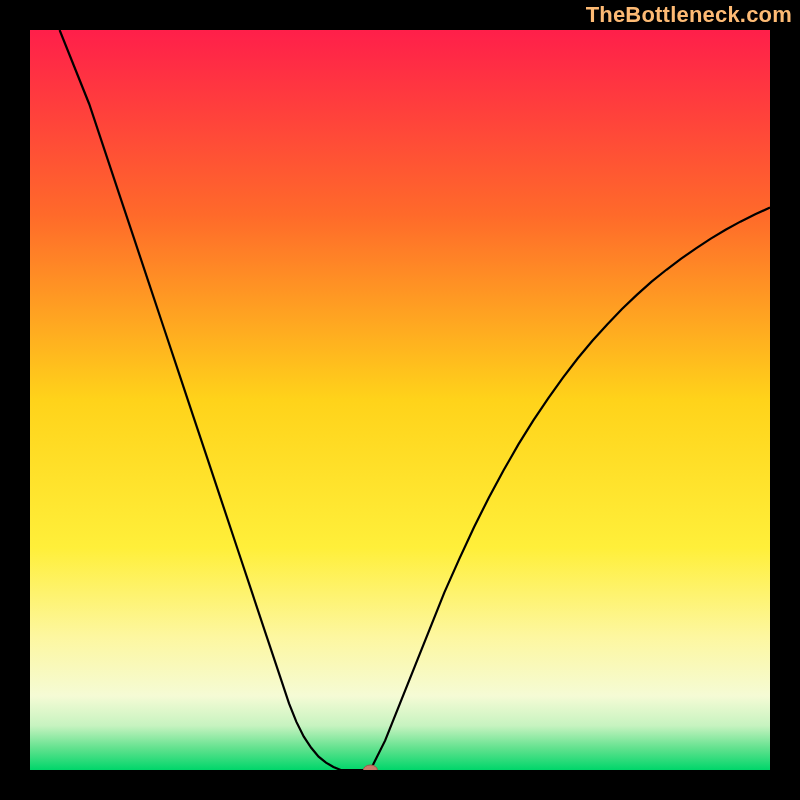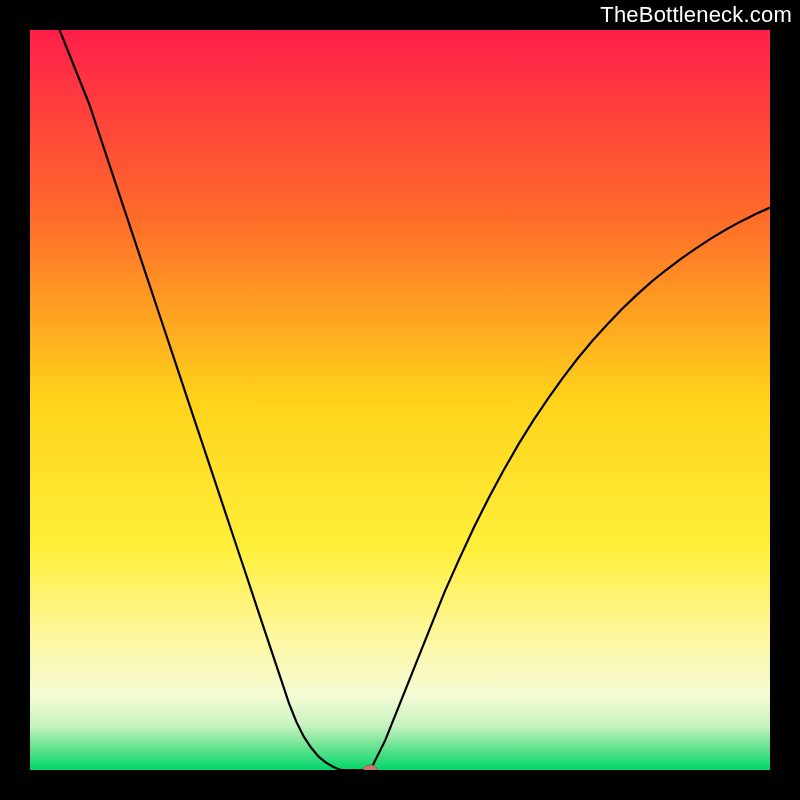--- a/index.html
+++ b/index.html
@@ -13,23 +13,23 @@
   .frame {
     position: relative;
     width: 800px;
     height: 800px;
     background: #000;
   }
   .watermark {
     position: absolute;
     top: 2px;
     right: 8px;
-    color: #ffffff;
+    color: #fdba74;
     font-size: 22px;
-    font-weight: 400;
+    font-weight: 700;
     z-index: 5;
     letter-spacing: 0.2px;
   }
   .plot-wrap {
     position: absolute;
     left: 30px;
     top: 30px;
     width: 740px;
     height: 740px;
   }

